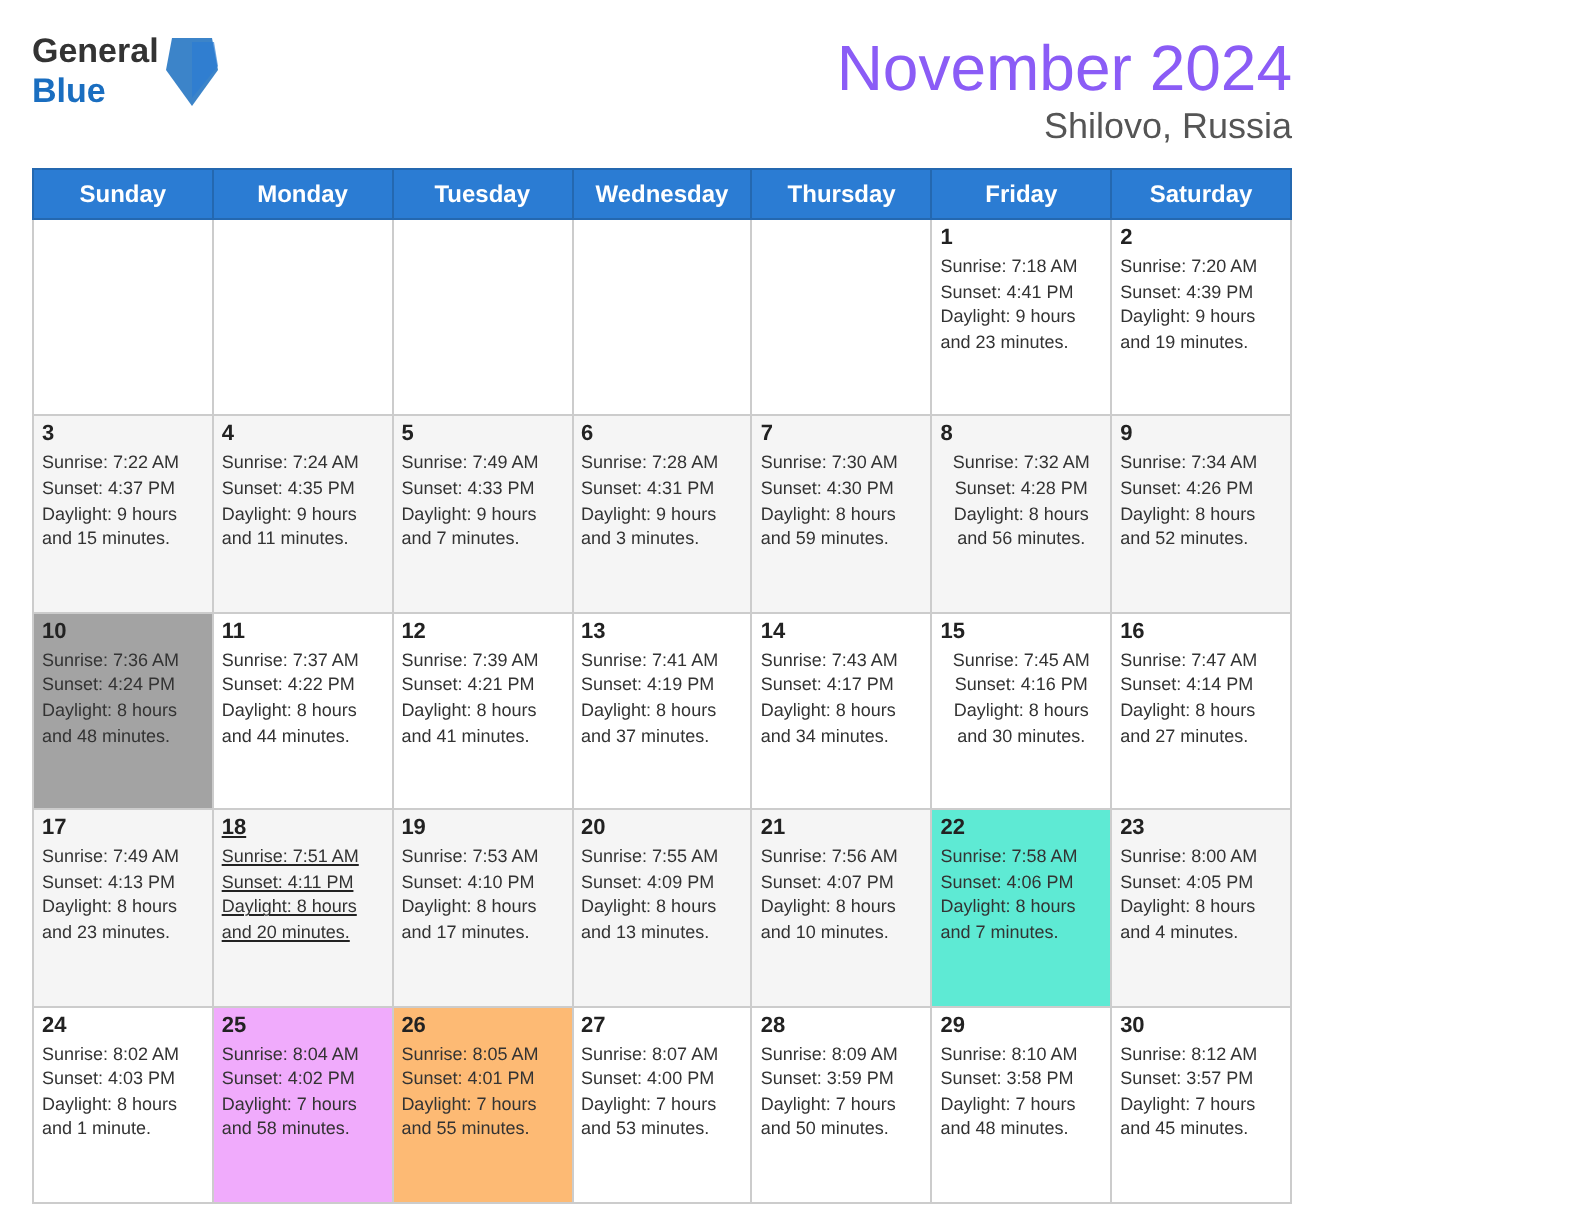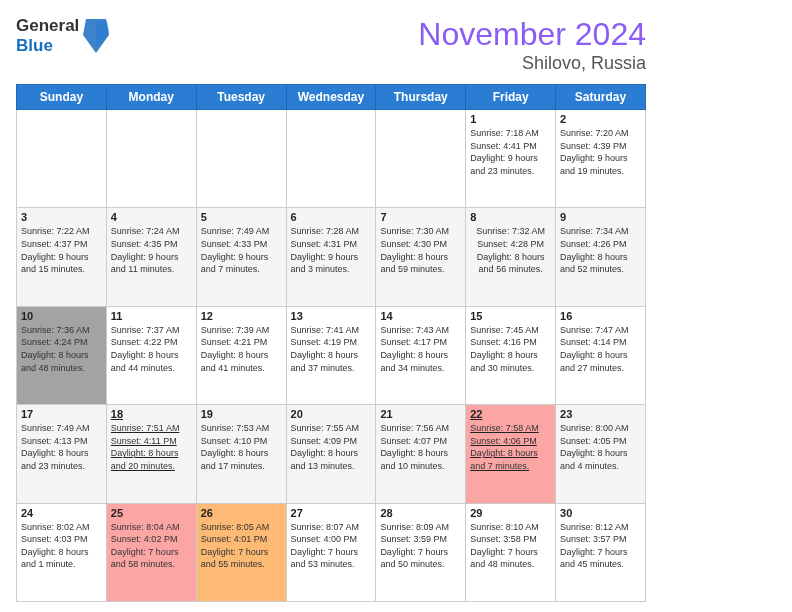--- a/index.html
+++ b/index.html
@@ -217,21 +217,21 @@
 Daylight: 8 hours and 37 minutes.</div>
           </td>
           <td style="background: rgb(255, 255, 255); border-radius: 16px;">
             <span class="day-num">14</span>
             <div class="day-info" style="white-space: pre-line;">Sunrise: 7:43 AM
 Sunset: 4:17 PM
 Daylight: 8 hours and 34 minutes.</div>
           </td>
           <td style="background: rgb(255, 255, 255); margin-left: 28px;">
             <span class="day-num">15</span>
-            <div class="day-info" style="white-space: pre-line;">Sunrise: 7:45 AM
+            <div class="day-info" style="white-space: pre-line; text-align: center;">Sunrise: 7:45 AM
 Sunset: 4:16 PM
 Daylight: 8 hours and 30 minutes.</div>
           </td>
           <td style="background: rgb(255, 255, 255);">
             <span class="day-num">16</span>
             <div class="day-info" style="white-space: pre-line;">Sunrise: 7:47 AM
 Sunset: 4:14 PM
 Daylight: 8 hours and 27 minutes.</div>
           </td>
         </tr>
@@ -259,41 +259,41 @@
             <div class="day-info" style="white-space: pre-line;">Sunrise: 7:55 AM
 Sunset: 4:09 PM
 Daylight: 8 hours and 13 minutes.</div>
           </td>
           <td style="background: rgb(245, 245, 245);">
             <span class="day-num">21</span>
             <div class="day-info" style="white-space: pre-line;">Sunrise: 7:56 AM
 Sunset: 4:07 PM
 Daylight: 8 hours and 10 minutes.</div>
           </td>
-          <td style="background: #fca5a5; text-decoration: underline;">
+          <td style="background: #5eead4;">
             <span class="day-num">22</span>
             <div class="day-info" style="white-space: pre-line;">Sunrise: 7:58 AM
 Sunset: 4:06 PM
 Daylight: 8 hours and 7 minutes.</div>
           </td>
           <td style="background: rgb(245, 245, 245);">
             <span class="day-num">23</span>
             <div class="day-info" style="white-space: pre-line;">Sunrise: 8:00 AM
 Sunset: 4:05 PM
 Daylight: 8 hours and 4 minutes.</div>
           </td>
         </tr>
         <tr>
           <td style="background: rgb(255, 255, 255);">
             <span class="day-num">24</span>
             <div class="day-info" style="white-space: pre-line;">Sunrise: 8:02 AM
 Sunset: 4:03 PM
 Daylight: 8 hours and 1 minute.</div>
           </td>
-          <td style="background: #fca5a5;">
+          <td style="background: #f0abfc;">
             <span class="day-num">25</span>
             <div class="day-info" style="white-space: pre-line;">Sunrise: 8:04 AM
 Sunset: 4:02 PM
 Daylight: 7 hours and 58 minutes.</div>
           </td>
           <td style="background: #fdba74;">
             <span class="day-num">26</span>
             <div class="day-info" style="white-space: pre-line;">Sunrise: 8:05 AM
 Sunset: 4:01 PM
 Daylight: 7 hours and 55 minutes.</div>

